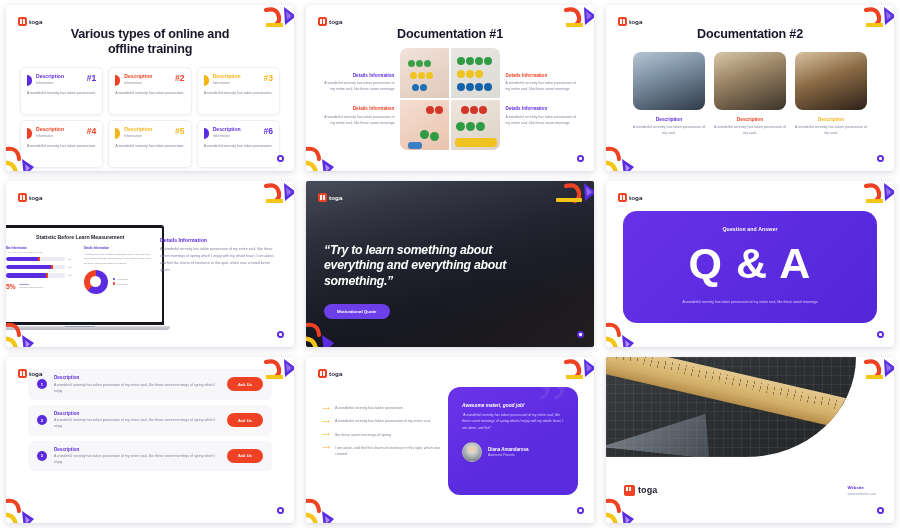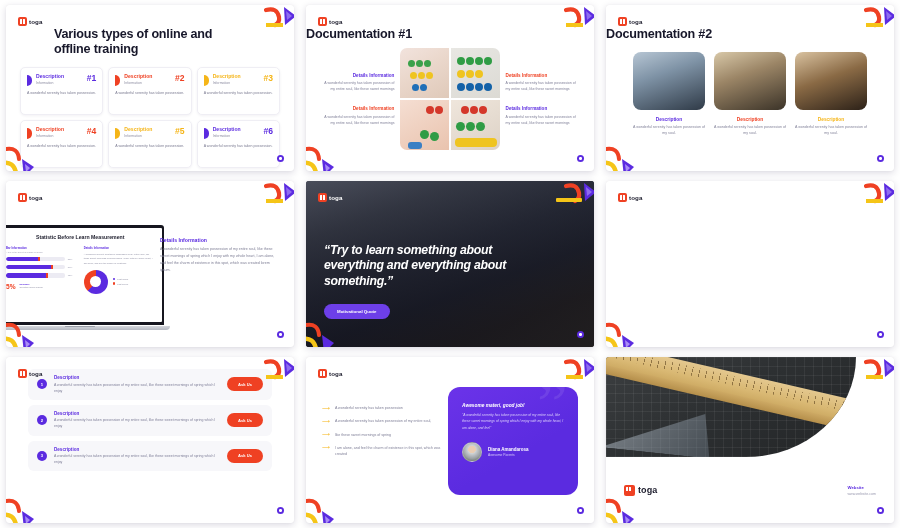--- a/index.html
+++ b/index.html
@@ -55,21 +55,21 @@
   .deco-tr { position:absolute; right:-2px; top:-1px; width:52px; height:40px; z-index:5; }
   .deco-bl { position:absolute; left:-6px; bottom:-8px; width:48px; height:44px; z-index:5; }
   .dot-br {
     position:absolute; right:10px; bottom:9px; width:7px; height:7px;
     border-radius:50%; background:#5b2be0; z-index:6;
   }
   .dot-br::after{content:"";position:absolute;left:2.3px;top:2.3px;width:2.4px;height:2.4px;border-radius:50%;background:#fff;}
 
   
   .title {
-    font-size:12.6px; font-weight:700; color:#17172a;
+    text-align:center; font-size:12.6px; font-weight:700; color:#17172a;
     line-height:1.22; letter-spacing:-.2px;
   }
 
   
   .s1-head { padding:22px 48px 0; }
   .cards { display:grid; grid-template-columns:repeat(3,1fr); gap:5px; padding:9px 14px 0; }
   .card {
     background:#fff; border:.6px solid #efeef4; border-radius:5px;
     box-shadow:0 1px 3px rgba(30,20,70,.06);
     padding:6px 6px 7px; position:relative; min-height:48px;
@@ -597,20 +597,25 @@
       <div class="logo">
         <span class="logo-mark"></span>
         <span class="logo-text">toga</span>
       </div>
       <svg class="deco-tr" viewBox="0 0 52 40">
         <path d="M22 6 q11 -3 13 7 q1 6 -4 8" stroke="#ef4123" stroke-width="4.2" fill="none" stroke-linecap="round"></path>
         <rect x="22" y="19" width="17" height="4" fill="#f5c518"></rect>
         <path d="M40 3 L52 12 L41 21 Z" fill="#5b2be0"></path>
         <path d="M42 7 L48 12 L43 16 Z" fill="#8e6cf0"></path>
       </svg>
+      <div class="qa-box">
+        <div class="qa-sub">Question and Answer</div>
+        <div class="qa-big">Q &amp; A</div>
+        <div class="qa-p">A wonderful serenity has taken possession of my entire soul, like these sweet mornings</div>
+      </div>
       <svg class="deco-bl" viewBox="0 0 48 44">
         <path d="M6 14 q12 -2 13 10" stroke="#ef4123" stroke-width="4" fill="none" stroke-linecap="round"></path>
         <path d="M2 28 q12 -2 14 10" stroke="#f5c518" stroke-width="4.5" fill="none" stroke-linecap="round"></path>
         <path d="M22 24 L34 32 L24 42 Z" fill="#5b2be0"></path>
         <path d="M25 29 L30 33 L26 37 Z" fill="#a98cf5"></path>
       </svg>
       <div class="dot-br"></div>
     </div>
   </div>
 

